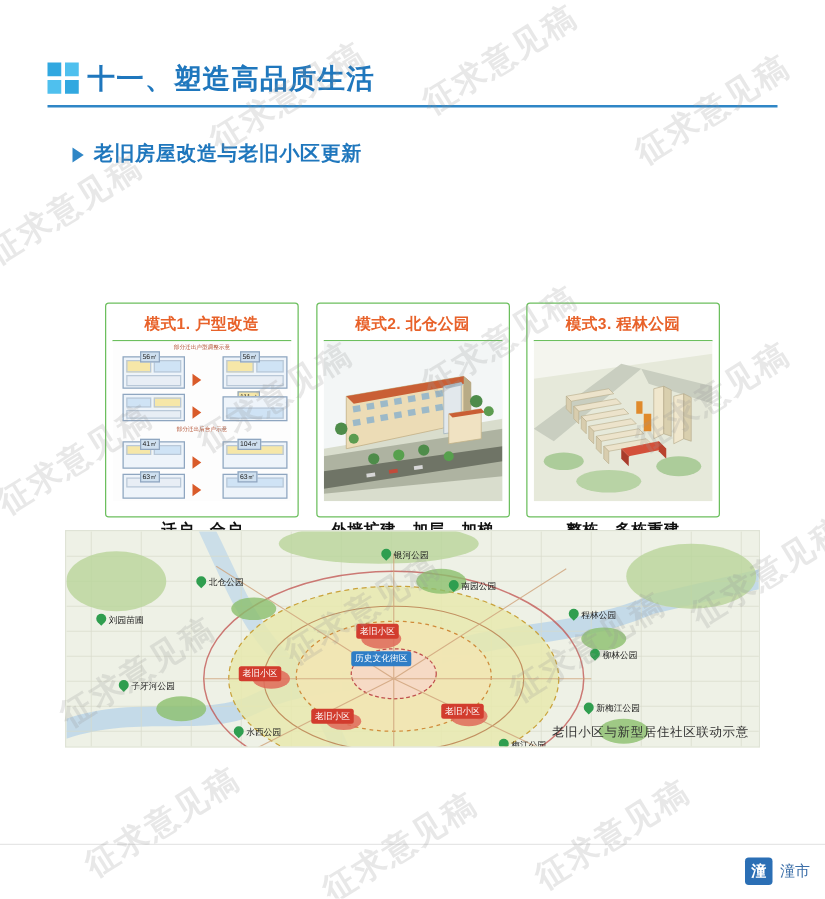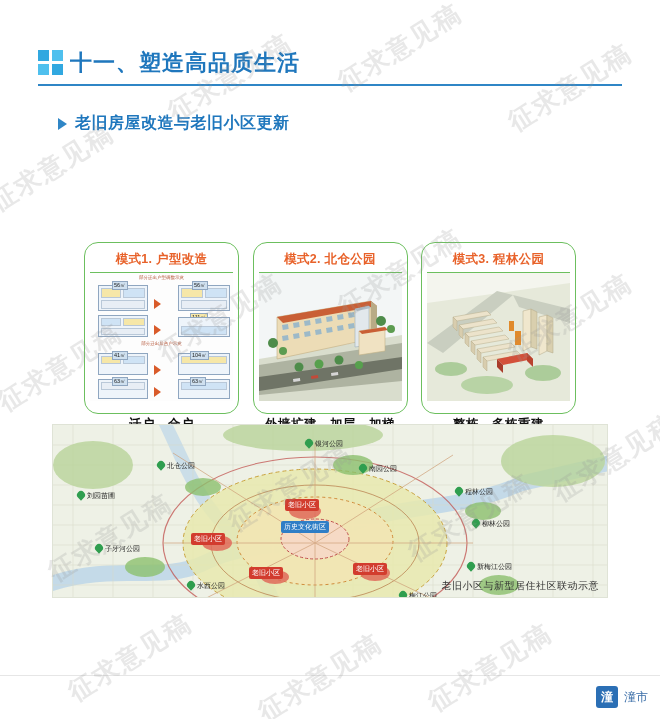--- a/index.html
+++ b/index.html
@@ -99,21 +99,21 @@
   .cards {
     position: absolute;
     left: 84px; top: 242px;
     width: 492px; height: 172px;
     display: flex;
     justify-content: space-between;
   }
   .card {
     width: 155px; height: 172px;
     border: 1.5px solid #6cbf5e;
-    border-radius: 14px;
+    border-radius: 3px;
     background: #ffffff;
     position: relative;
     padding: 5px 5px 0 5px;
   }
   .card-title {
     text-align: center;
     font-size: 12.5px;
     font-weight: bold;
     color: #e8622a;
     padding: 3px 0 4px 0;

